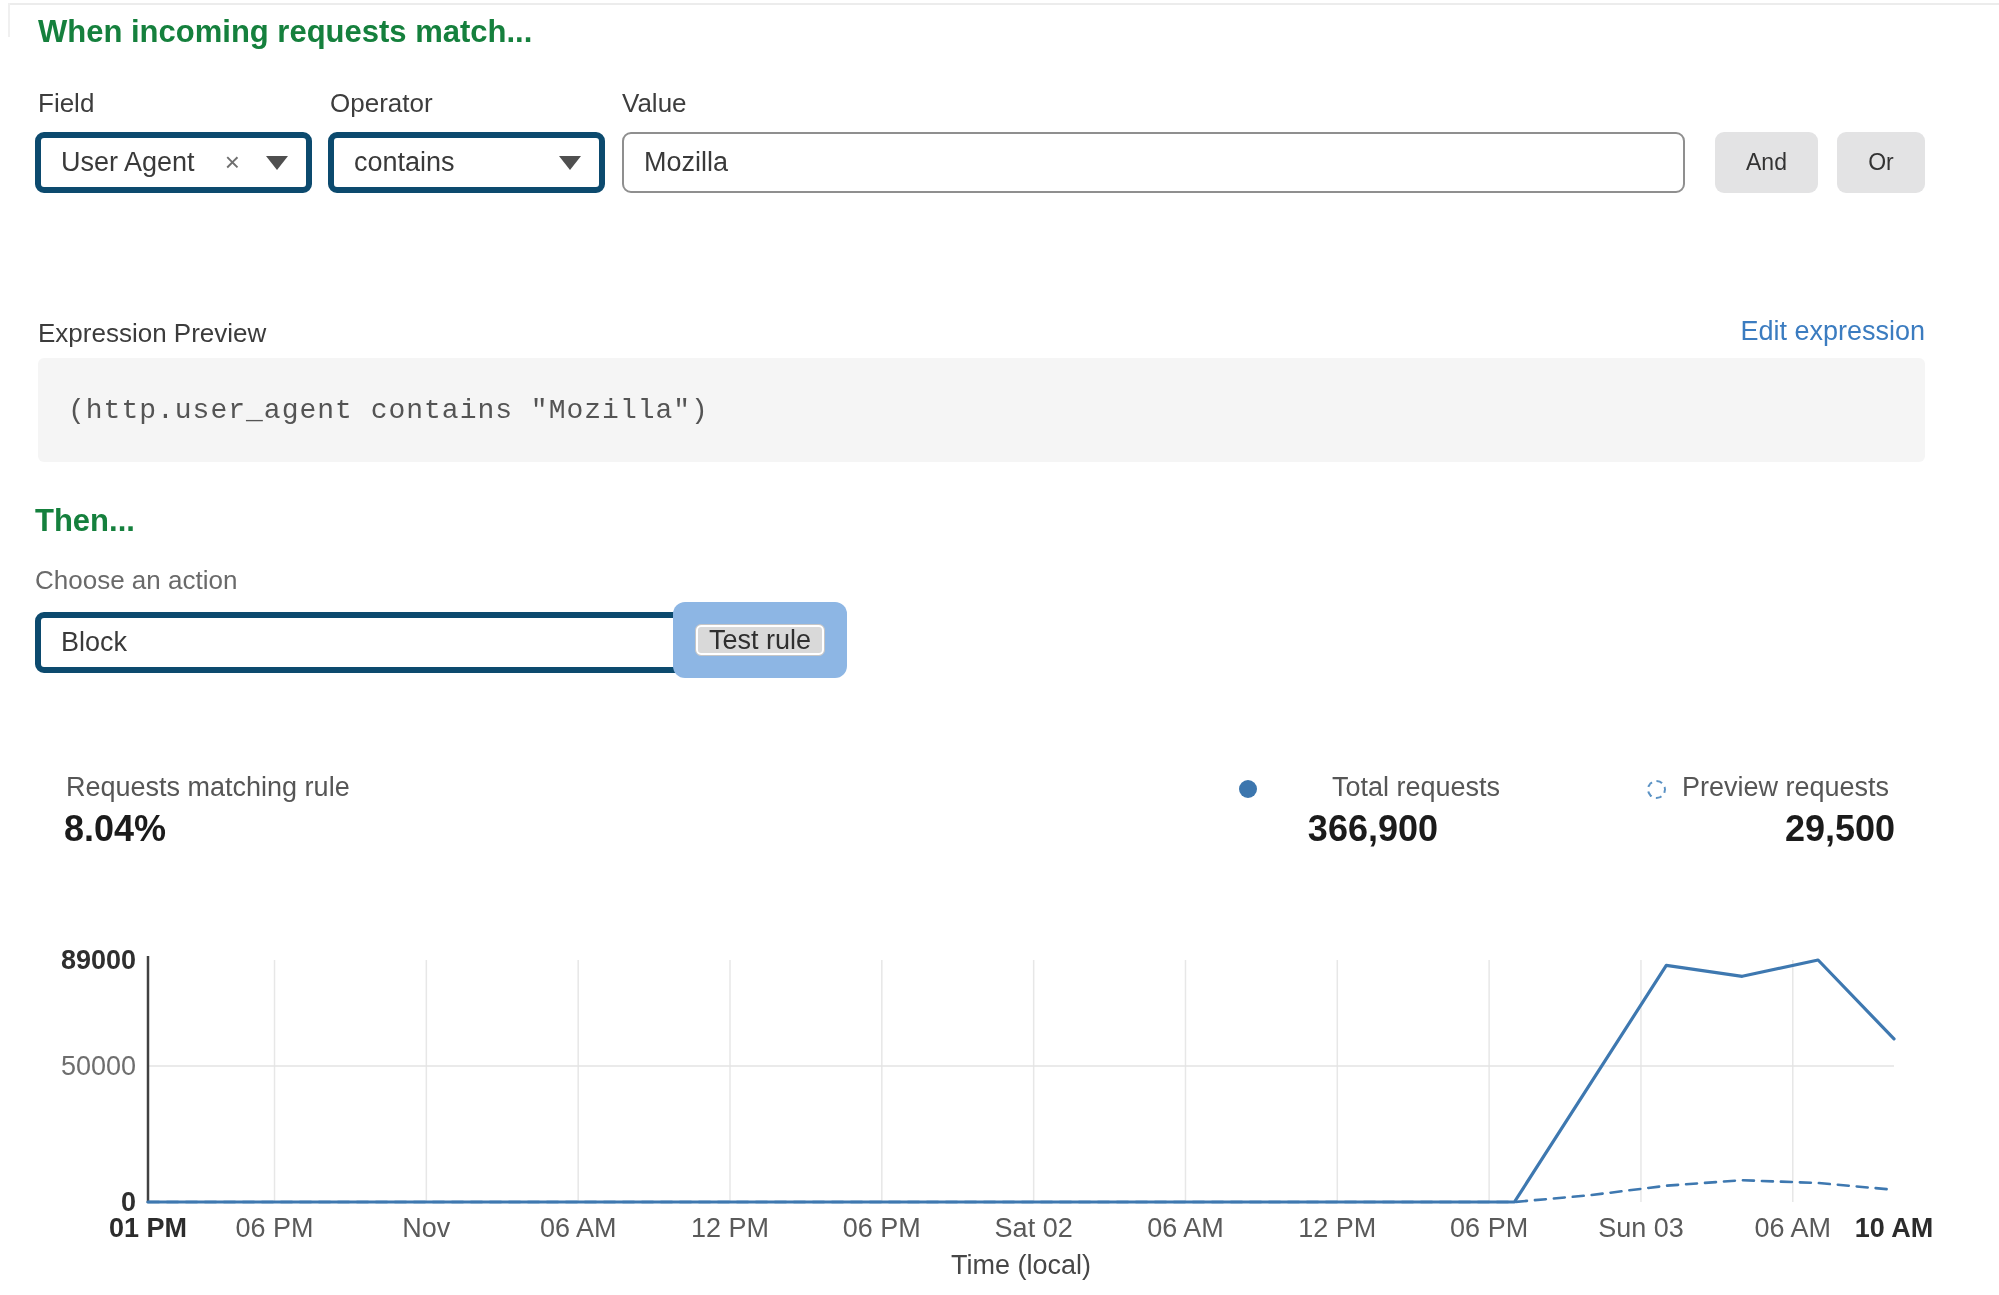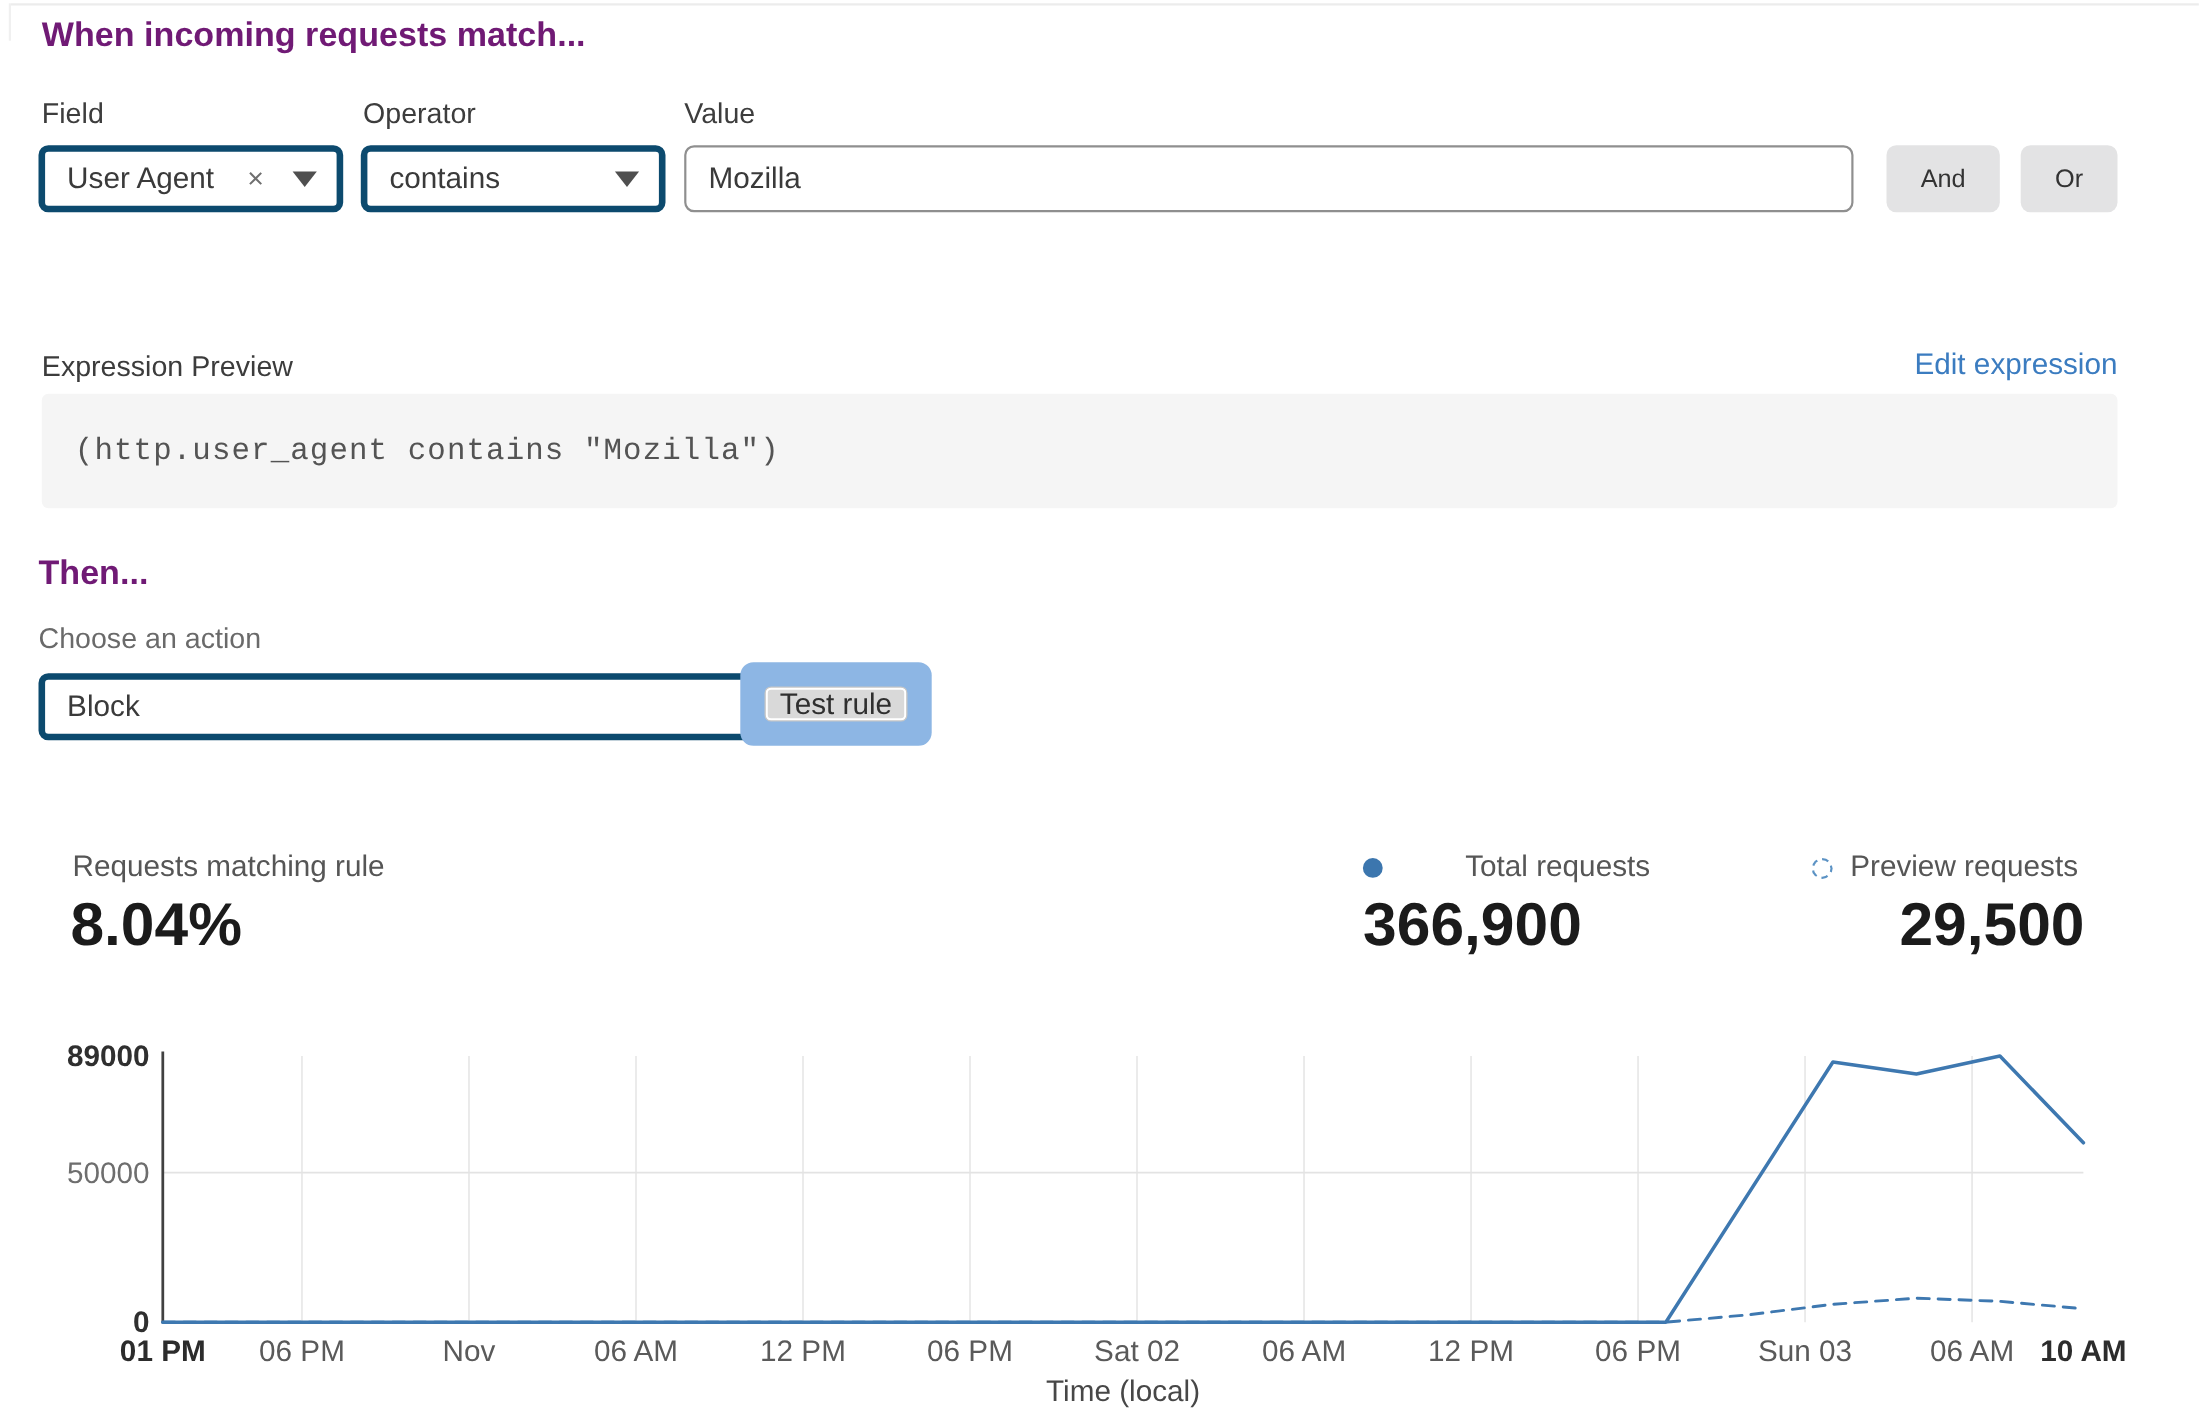--- a/index.html
+++ b/index.html
@@ -6,21 +6,21 @@
   body{
     width:1999px;height:1295px;position:relative;background:#ffffff;
     font-family:"Liberation Sans", sans-serif;color:#2f2f2f;overflow:hidden;
   }
   .abs{position:absolute;}
 
   
   .card-top-border{top:3px;left:10px;right:0;height:2px;background:#ececec;}
   .card-left-notch{top:3px;left:8px;width:2px;height:34px;background:#f0f0f0;}
 
-  .h1{font-size:31px;font-weight:bold;color:#701a75;}
+  .h1{font-size:31px;font-weight:bold;color:#15803d;}
   .field-label{font-size:26px;color:#3d3d3d;}
   .muted-label{font-size:26px;color:#6a6a6a;}
 
   .select-box{
     height:61px;border:6px solid #0c4a6e;border-radius:9px;background:#fff;
     display:flex;align-items:center;box-sizing:border-box;padding:0 18px 0 20px;
     font-size:27px;color:#3a3a3a;cursor:pointer;
   }
   .select-box .grow{flex:1;}
   .clear-x{color:#6f6f6f;font-size:26px;margin-right:26px;cursor:pointer;}
@@ -52,21 +52,21 @@
     left:673px;top:602px;width:174px;height:76px;border-radius:12px;
     background:#8db6e4;box-sizing:border-box;padding:22px;cursor:pointer;
   }
   .test-inner{
     width:100%;height:100%;background:#d9d9d9;border:1px solid #c6c6c6;border-radius:6px;
     display:flex;align-items:center;justify-content:center;
     font-size:27px;color:#2f2f2f;box-shadow:inset 0 0 0 2px #ffffff;
   }
 
   .stat-label{font-size:27px;color:#565656;}
-  .stat-value{font-size:55px;font-weight:bold;color:#1b1b1b;}
+  .stat-value{font-size:36px;font-weight:bold;color:#1b1b1b;}
   .legend-dot{width:18px;height:18px;border-radius:50%;}
   .legend-ring{width:15px;height:15px;border-radius:50%;border:2.5px dashed #5b92c4;background:transparent;}
 
   svg text{font-family:"Liberation Sans", sans-serif;}
 </style>
 </head>
 <body>
 
 <div class="abs card-top-border"></div>
 <div class="abs card-left-notch"></div>

